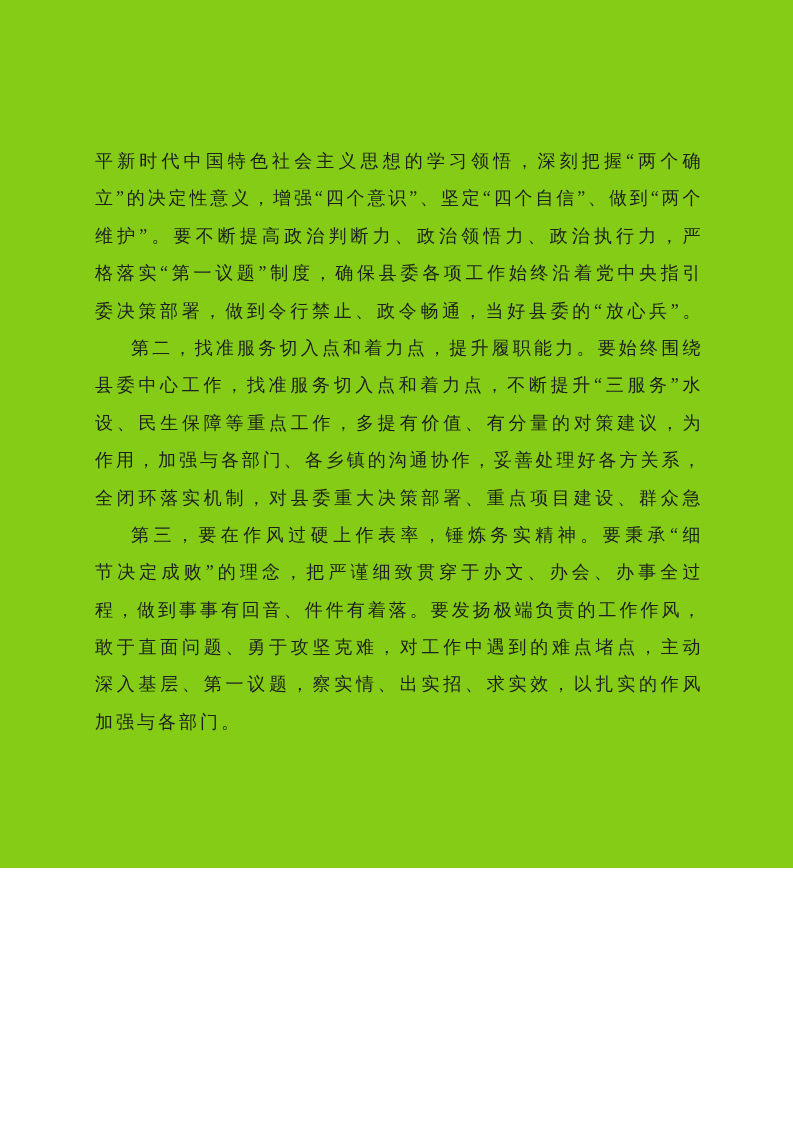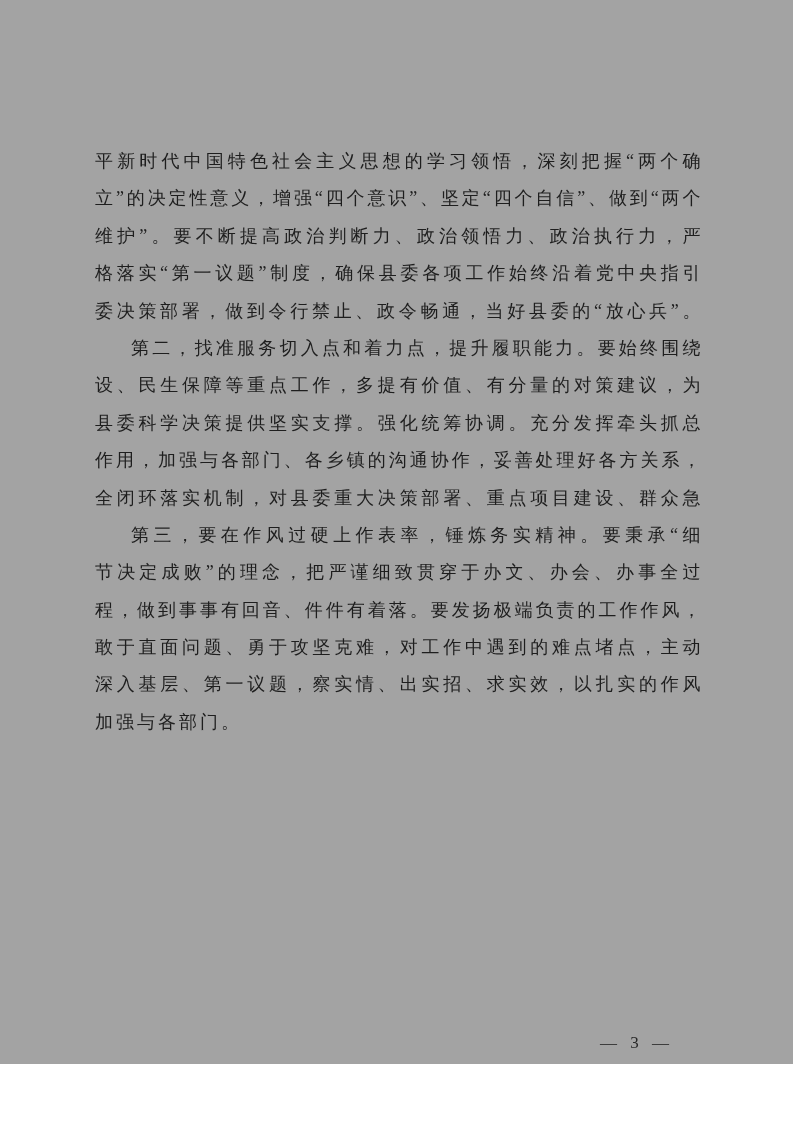--- a/index.html
+++ b/index.html
@@ -3,22 +3,22 @@
 <meta charset="utf-8">
 <style>
   html, body {
     margin: 0;
     padding: 0;
     background: #ffffff;
   }
   .page {
     position: relative;
     width: 793px;
-    height: 1064px;
-    background: #a3a3a3;
+    height: 868px;
+    background: #84cc16;
     overflow: hidden;
     font-family: "Liberation Serif", "DejaVu Serif", serif;
   }
   .doc-body {
     position: absolute;
     left: 95px;
     top: 143px;
     width: 606px;
     color: #1e1e1e;
   }
@@ -63,22 +63,22 @@
   <div class="doc-body">
       <div class="paragraph">
         <div class="line">平新时代中国特色社会主义思想的学习领悟，深刻把握“两个确</div>
         <div class="line">立”的决定性意义，增强“四个意识”、坚定“四个自信”、做到“两个</div>
         <div class="line">维护”。要不断提高政治判断力、政治领悟力、政治执行力，严</div>
         <div class="line">格落实“第一议题”制度，确保县委各项工作始终沿着党中央指引</div>
         <div class="line">委决策部署，做到令行禁止、政令畅通，当好县委的“放心兵”。</div>
       </div>
       <div class="paragraph">
         <div class="line indent">第二，找准服务切入点和着力点，提升履职能力。要始终围绕</div>
+        <div class="line">县委中心工作，找准服务切入点和着力点，不断提升“三服务”水</div>
         <div class="line">设、民生保障等重点工作，多提有价值、有分量的对策建议，为</div>
-        <div class="line">县委科学决策提供坚实支撑。强化统筹协调。充分发挥牵头抓总</div>
         <div class="line">作用，加强与各部门、各乡镇的沟通协作，妥善处理好各方关系，</div>
         <div class="line">全闭环落实机制，对县委重大决策部署、重点项目建设、群众急</div>
       </div>
       <div class="paragraph">
         <div class="line indent">第三，要在作风过硬上作表率，锤炼务实精神。要秉承“细</div>
         <div class="line">节决定成败”的理念，把严谨细致贯穿于办文、办会、办事全过</div>
         <div class="line">程，做到事事有回音、件件有着落。要发扬极端负责的工作作风，</div>
         <div class="line">敢于直面问题、勇于攻坚克难，对工作中遇到的难点堵点，主动</div>
         <div class="line">深入基层、第一议题，察实情、出实招、求实效，以扎实的作风</div>
         <div class="line no-stretch">加强与各部门。</div>

